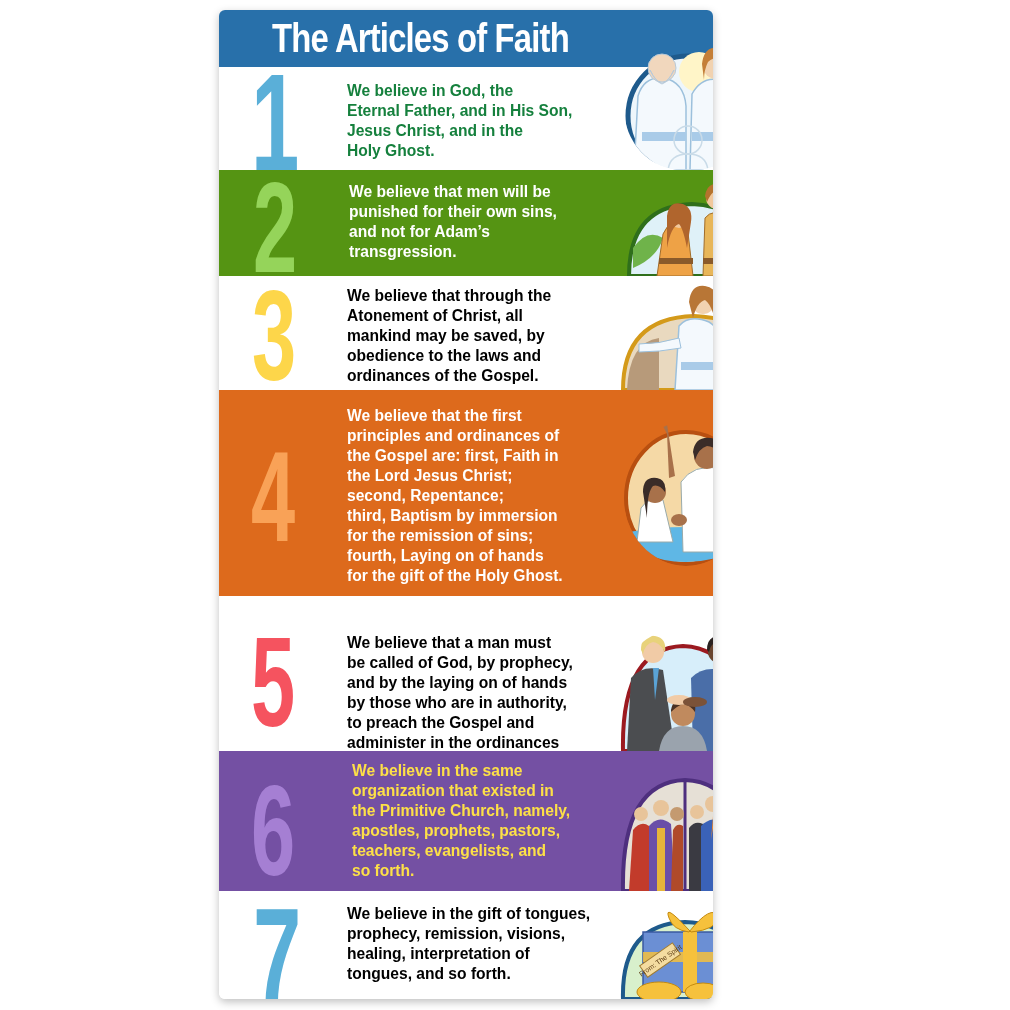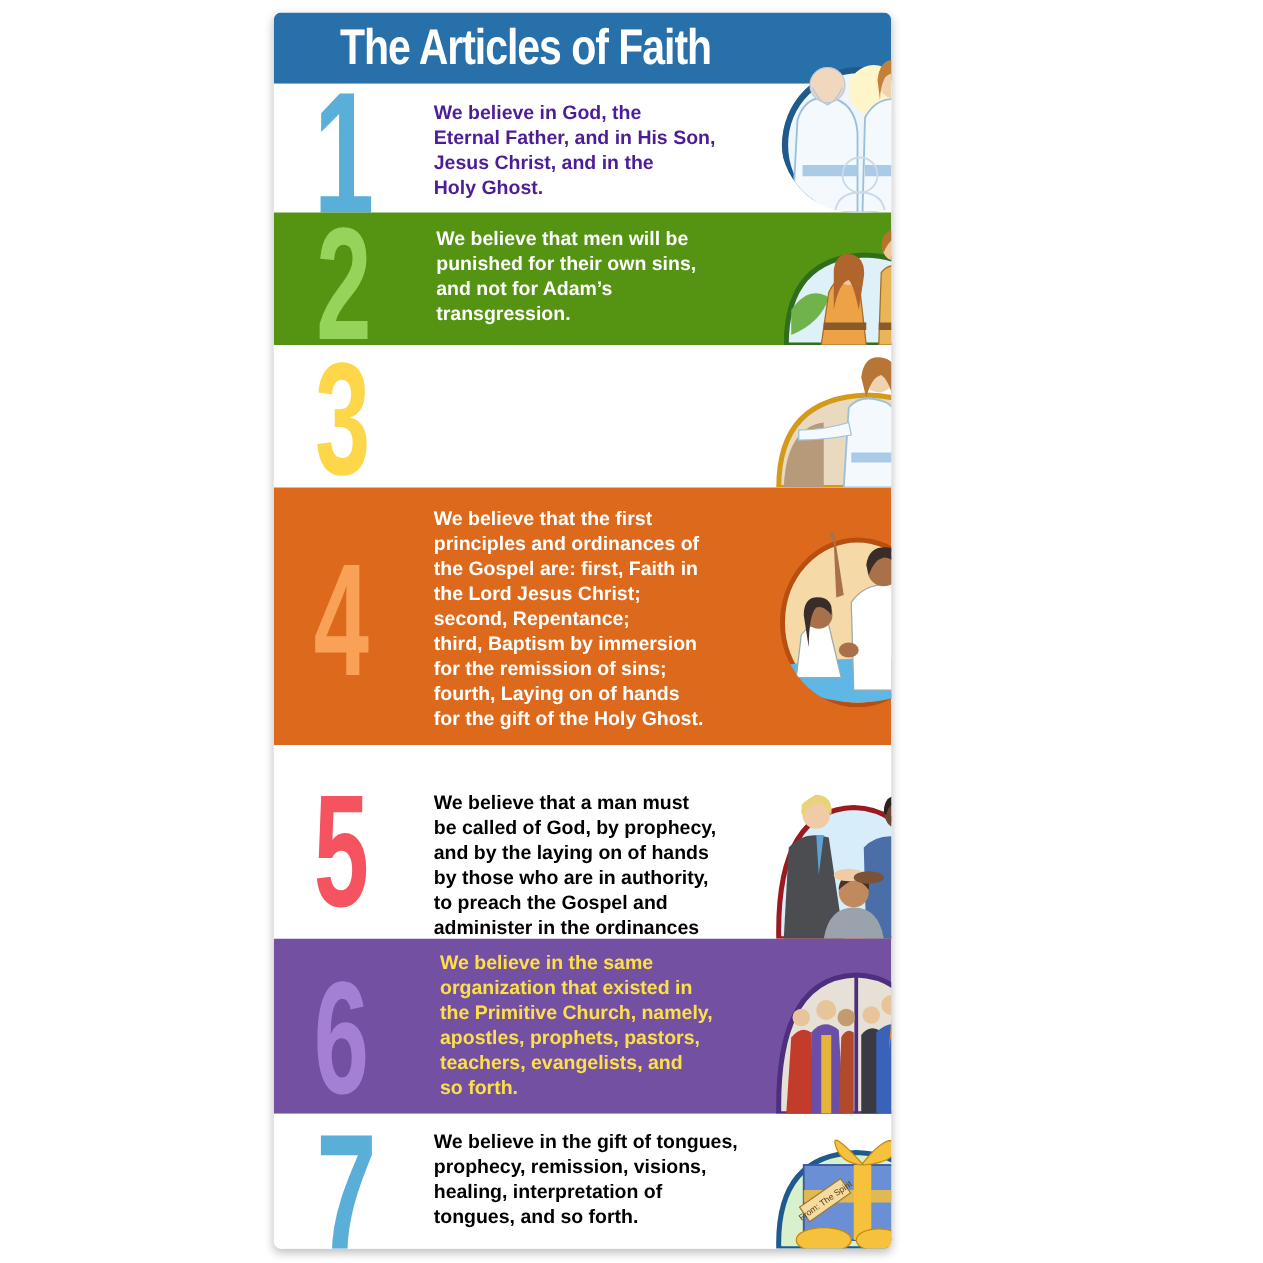--- a/index.html
+++ b/index.html
@@ -17,36 +17,41 @@
 <body>
 
 <div class="card">
 
   <div class="header">
     <div class="title">The Articles of Faith</div>
   </div>
 
   <div class="band" style="top:57px;height:103px;background:#ffffff;">
     <div class="num" style="left:32px;top:-14px;font-size:140px;color:#5aafd8;">1</div>
-    <div class="text" style="top:14px;color:#4c1d95;">We believe in God, the
+    <div class="text" style="top:14px;color:#15803d;">We believe in God, the
 Eternal Father, and in His Son,
 Jesus Christ, and in the
 Holy Ghost.</div>
   </div>
 
   <div class="band" style="top:160px;height:106px;background:#559413;">
     <div class="num" style="left:34px;top:-6px;font-size:128px;color:#95d45a;">2</div>
     <div class="text" style="top:12px;left:130px;color:#ffffff;">We believe that men will be
 punished for their own sins,
 and not for Adam’s
 transgression.</div>
   </div>
 
   <div class="band" style="top:266px;height:114px;background:#ffffff;">
     <div class="num" style="left:33px;top:-4px;font-size:128px;color:#fdd64a;">3</div>
+    <div class="text" style="top:10px;color:#000;">We believe that through the
+Atonement of Christ, all
+mankind may be saved, by
+obedience to the laws and
+ordinances of the Gospel.</div>
   </div>
 
   <div class="band" style="top:380px;height:206px;background:#dd6a1c;">
     <div class="num" style="left:32px;top:43px;font-size:128px;color:#f9a257;">4</div>
     <div class="text" style="top:16px;color:#fff;">We believe that the first
 principles and ordinances of
 the Gospel are: first, Faith in
 the Lord Jesus Christ;
 second, Repentance;
 third, Baptism by immersion

